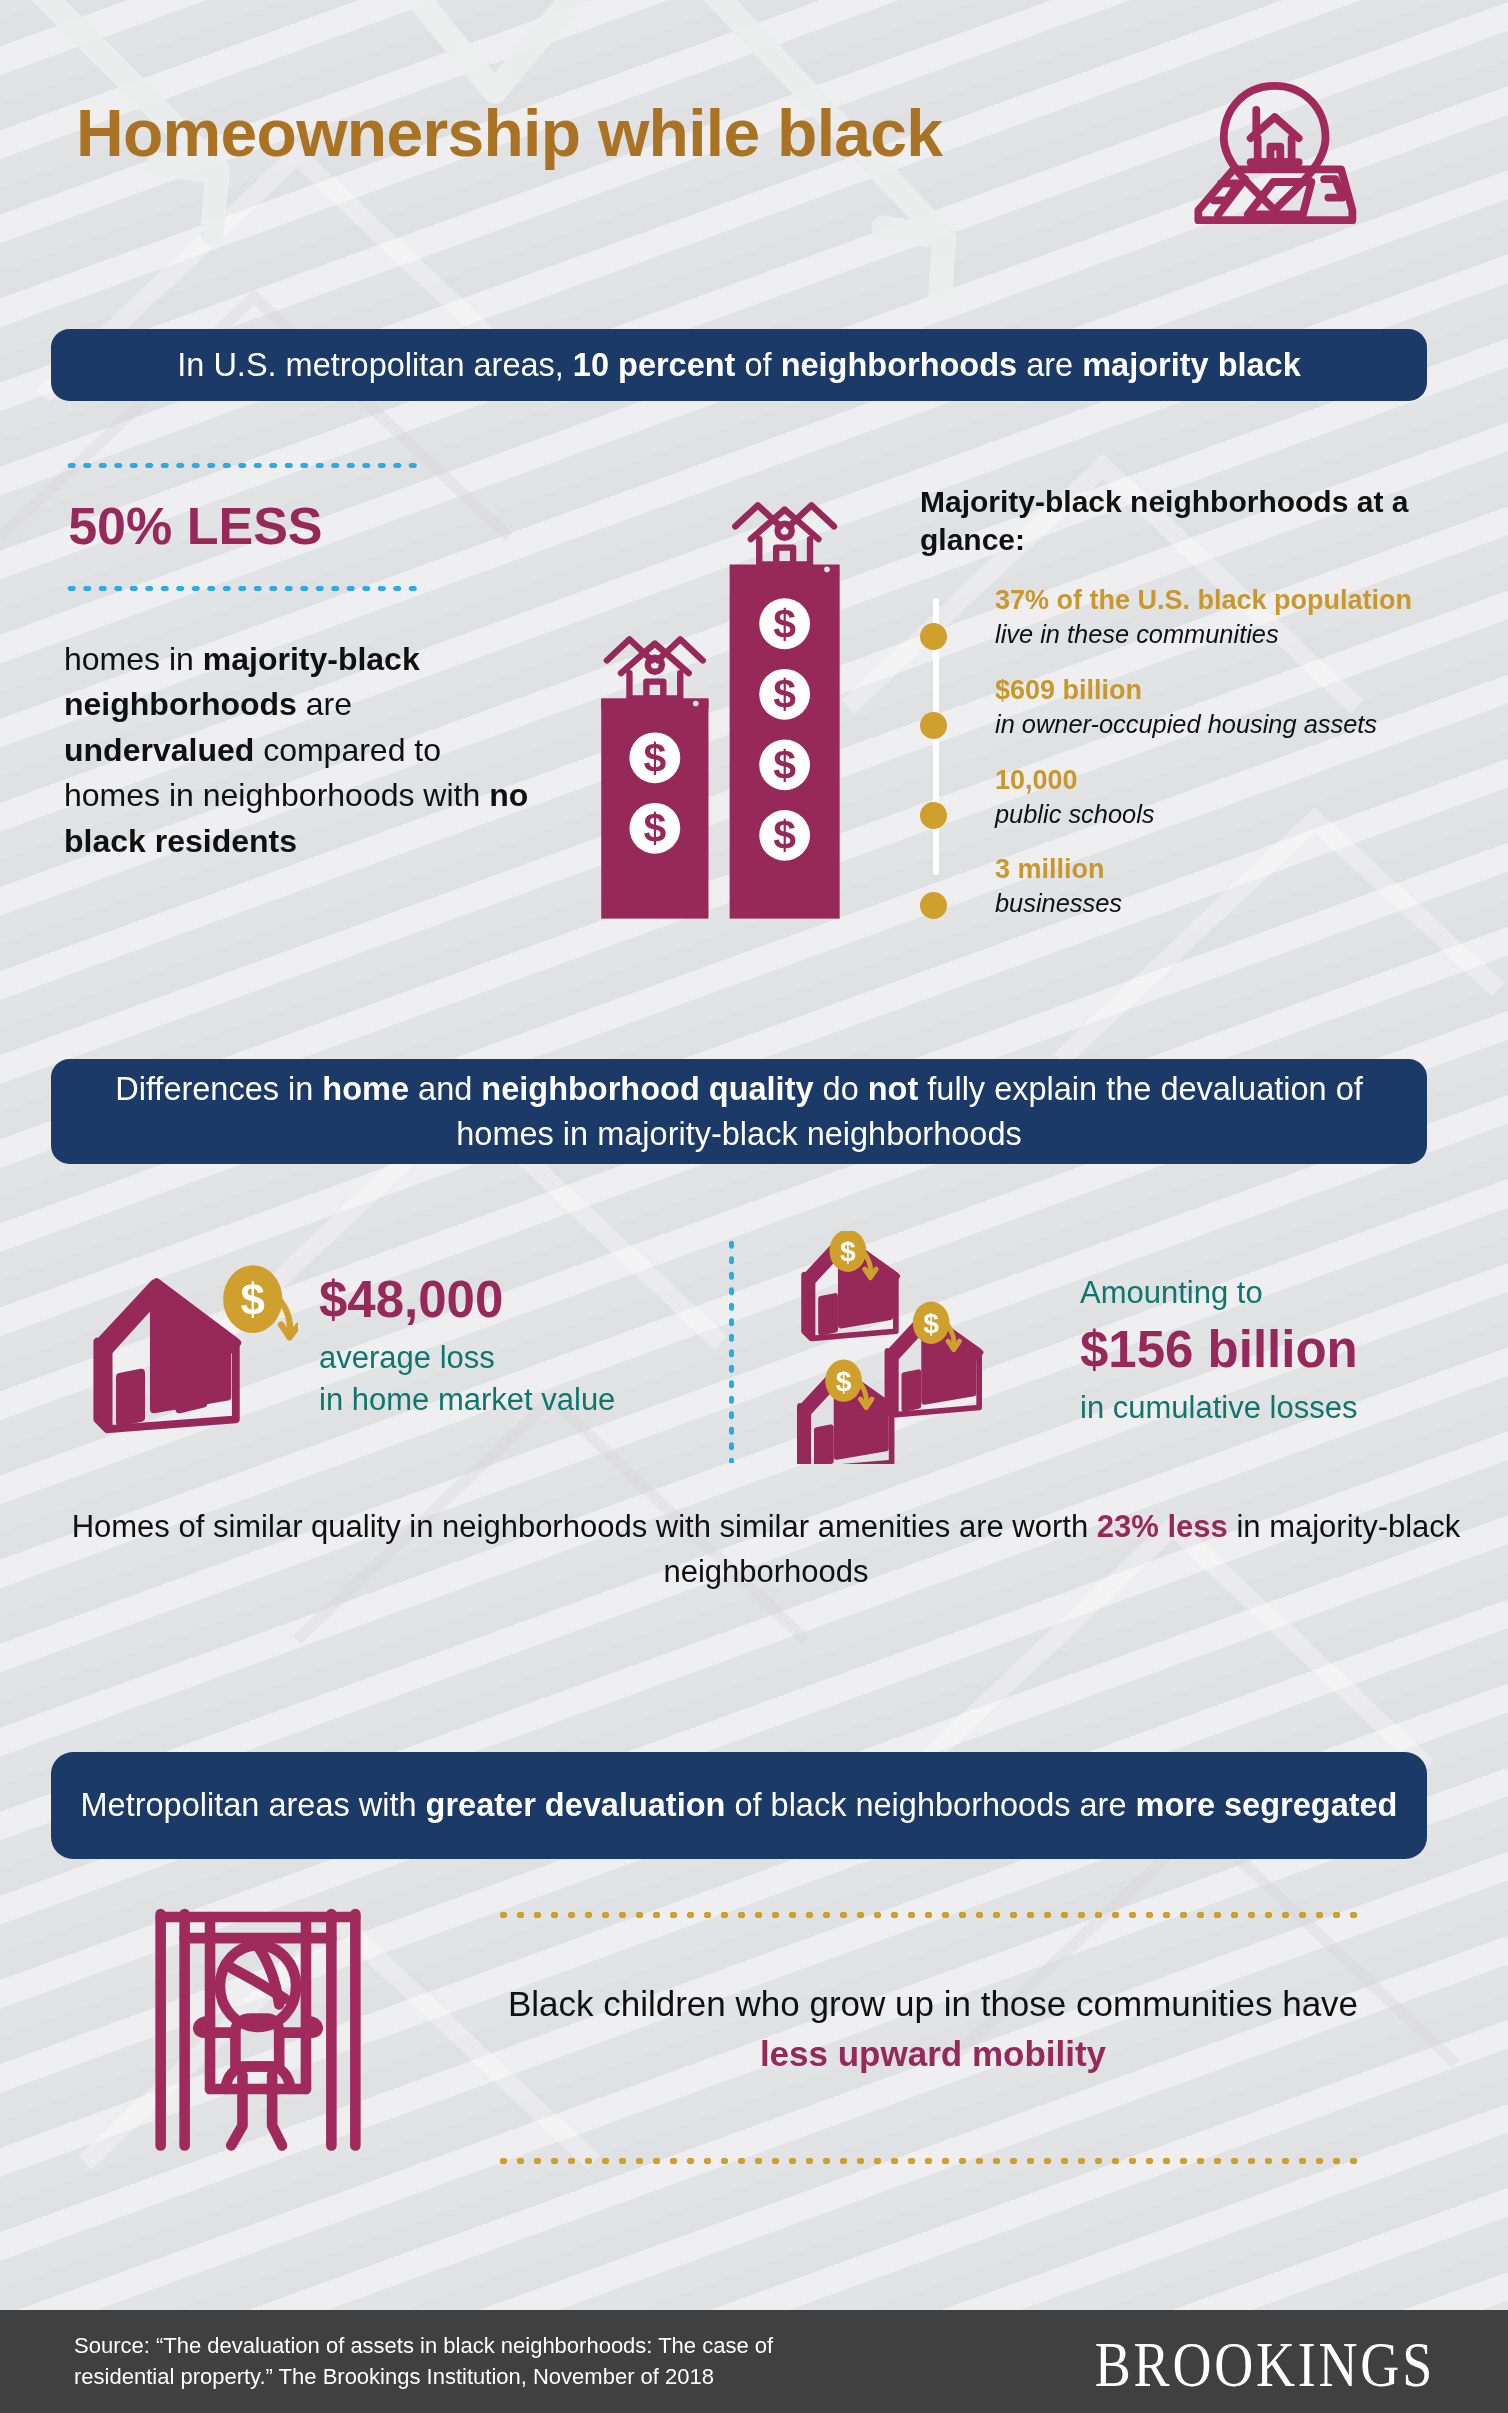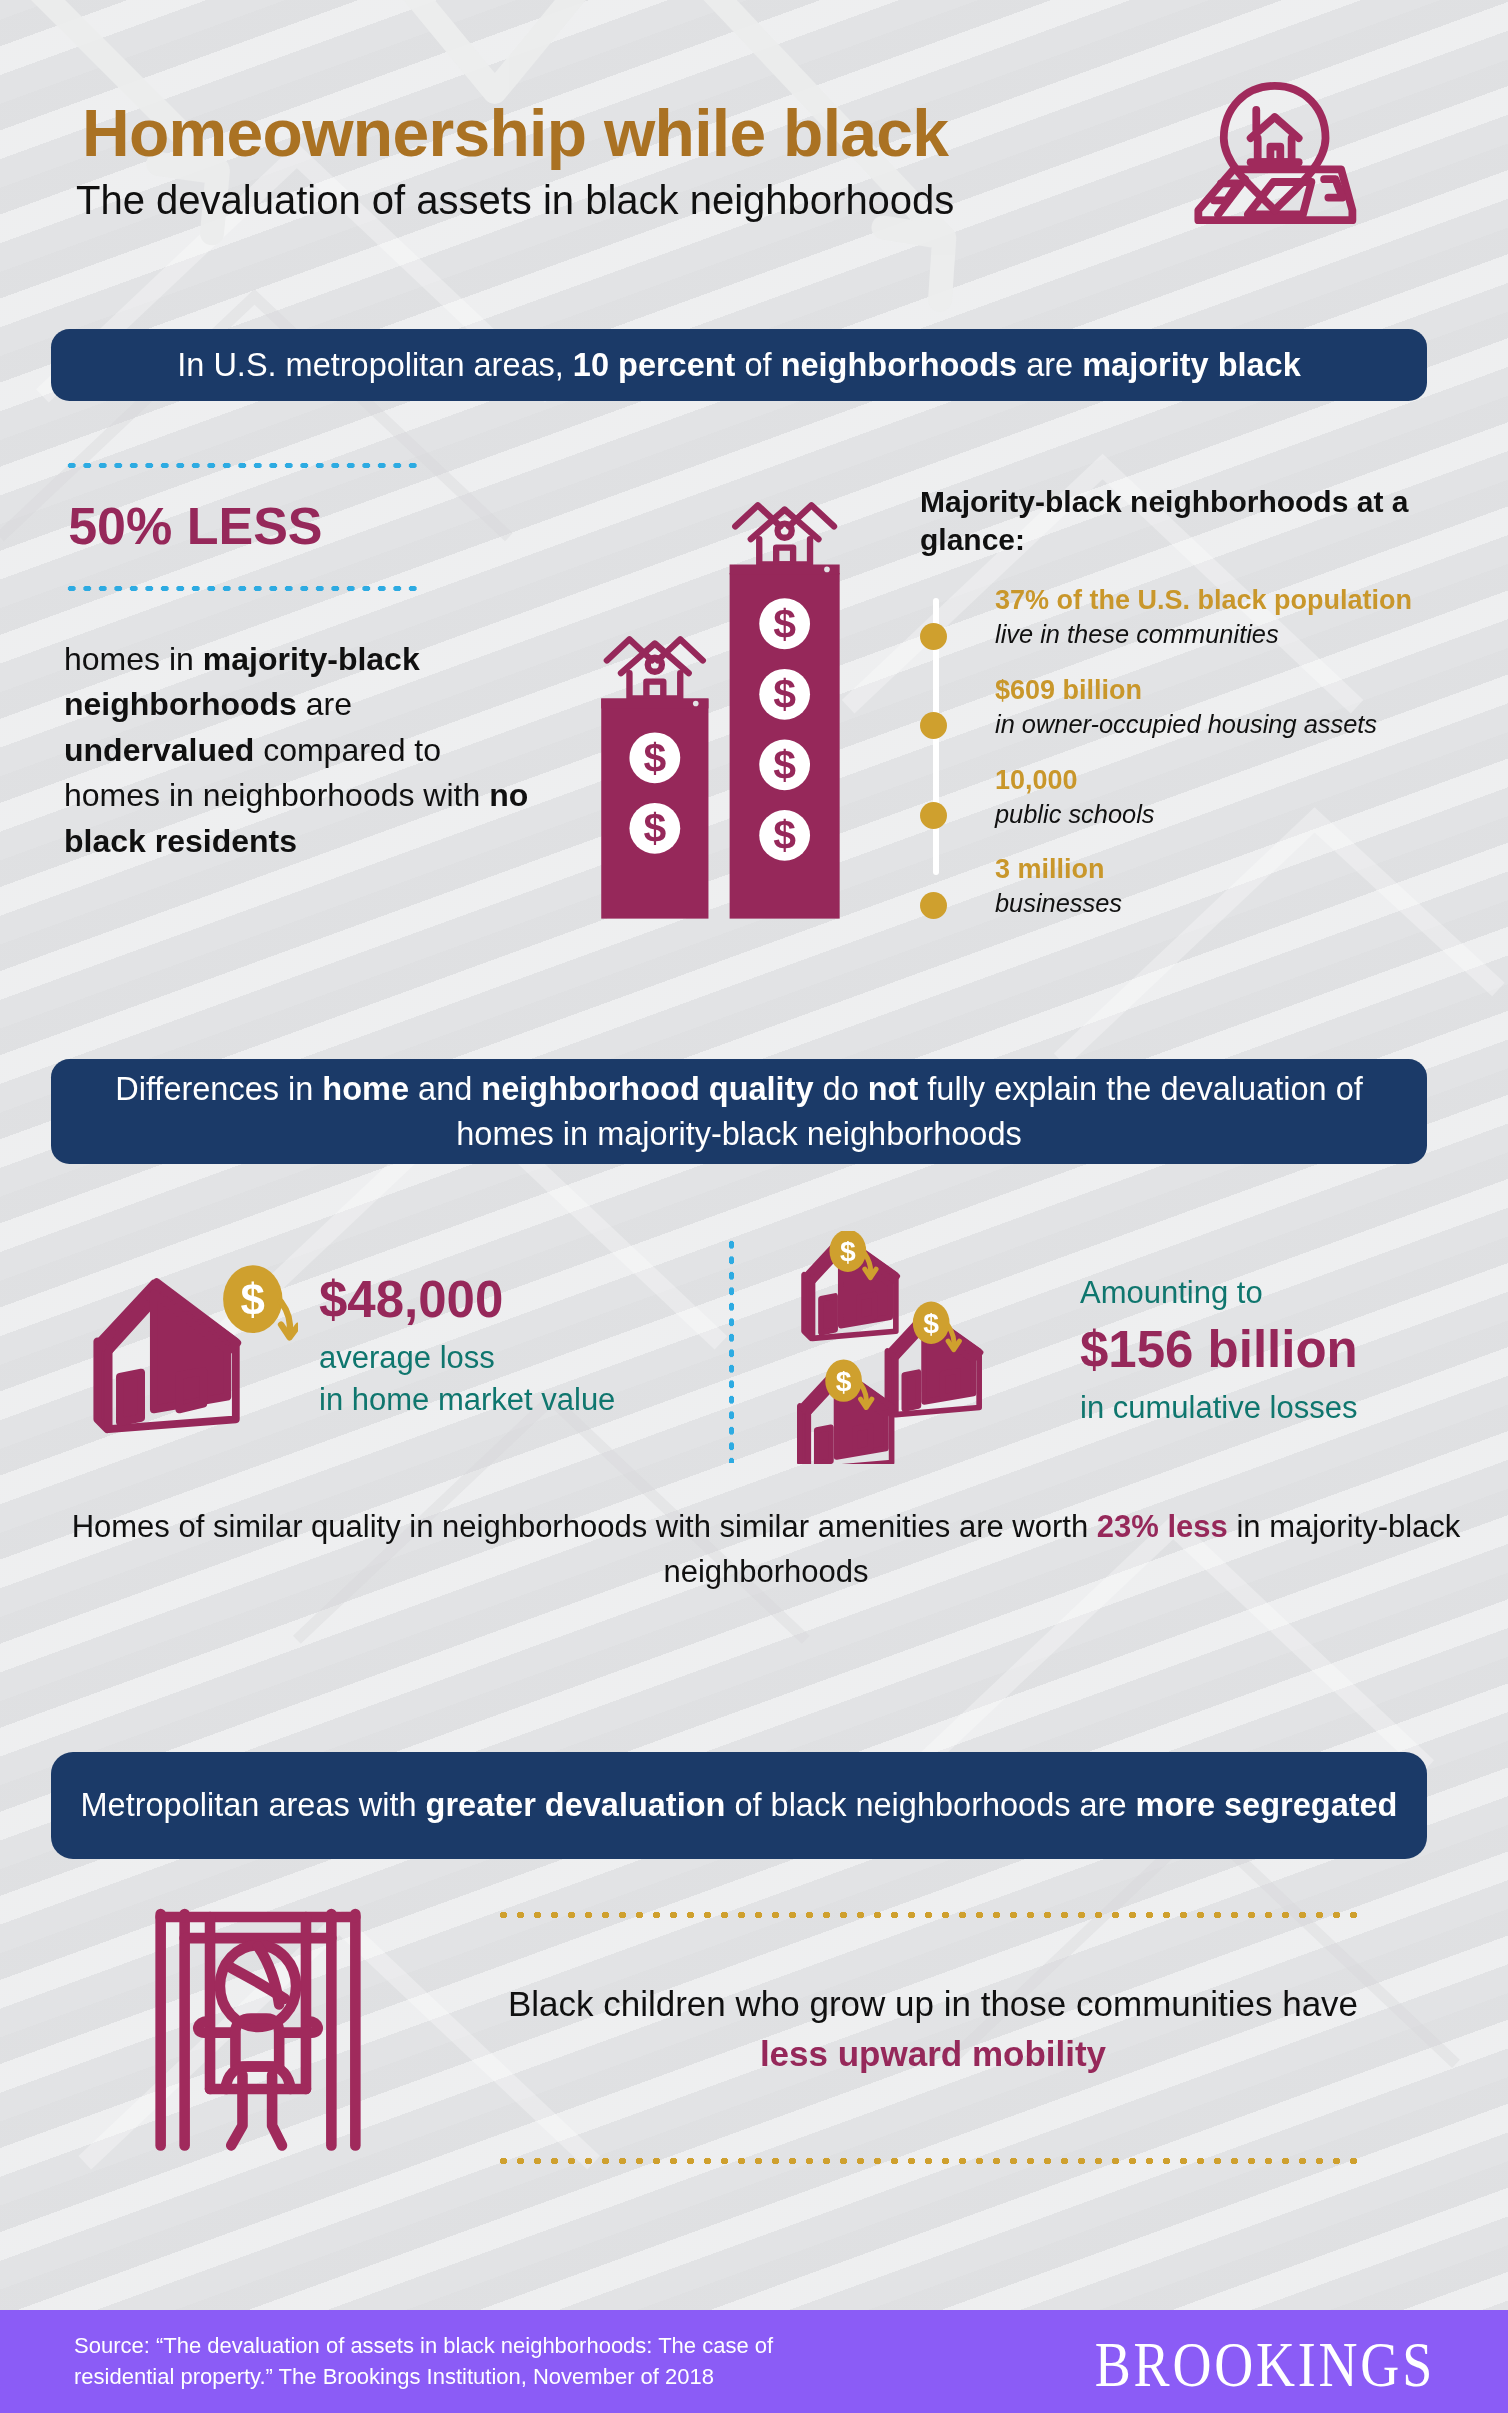--- a/index.html
+++ b/index.html
@@ -218,21 +218,21 @@
   }
   .s3-text b { font-weight: 700; color: #96285a; }
 
   
   .footer {
     position: absolute;
     left: 0;
     top: 2310px;
     width: 1509px;
     height: 104px;
-    background: #8b5cf6;
+    background: #404040;
   }
   .footer-src {
     position: absolute;
     left: 74px;
     top: 20px;
     width: 919px;
     color: #ffffff;
     font-size: 22px;
     line-height: 1.42;
   }
@@ -277,21 +277,20 @@
       <path d="M48 -20 L308 240"></path>
         <path d="M224 232 L308 244 L300 330"></path>
       <path d="M560 -40 L700 130 L840 -40"></path>
       <path d="M1000 -20 L1330 330"></path>
         <path d="M1250 322 L1336 336 L1330 424"></path>
     </g>
   </svg>
 
   <div class="header">
     <div class="title">Homeownership while black</div>
-    <div class="subtitle">The devaluation of assets in black neighborhoods</div>
   </div>
 
   <svg class="map-pin-logo" width="184" height="159" viewBox="0 0 260 225">
     <g fill="none" stroke="#a02a5c" stroke-width="11" stroke-linecap="round" stroke-linejoin="round">
 
       <path d="M30 190 L80 132 L232 132 L248 190 L248 204 L30 204 Z"></path>
       <path d="M58 196 L96 146"></path>
       <path d="M100 196 L136 150 L190 150 L178 196 Z"></path>
       <path d="M208 146 L224 146 L234 172 L214 172"></path>
       <path d="M62 152 L86 152 L70 176 L52 176"></path>

